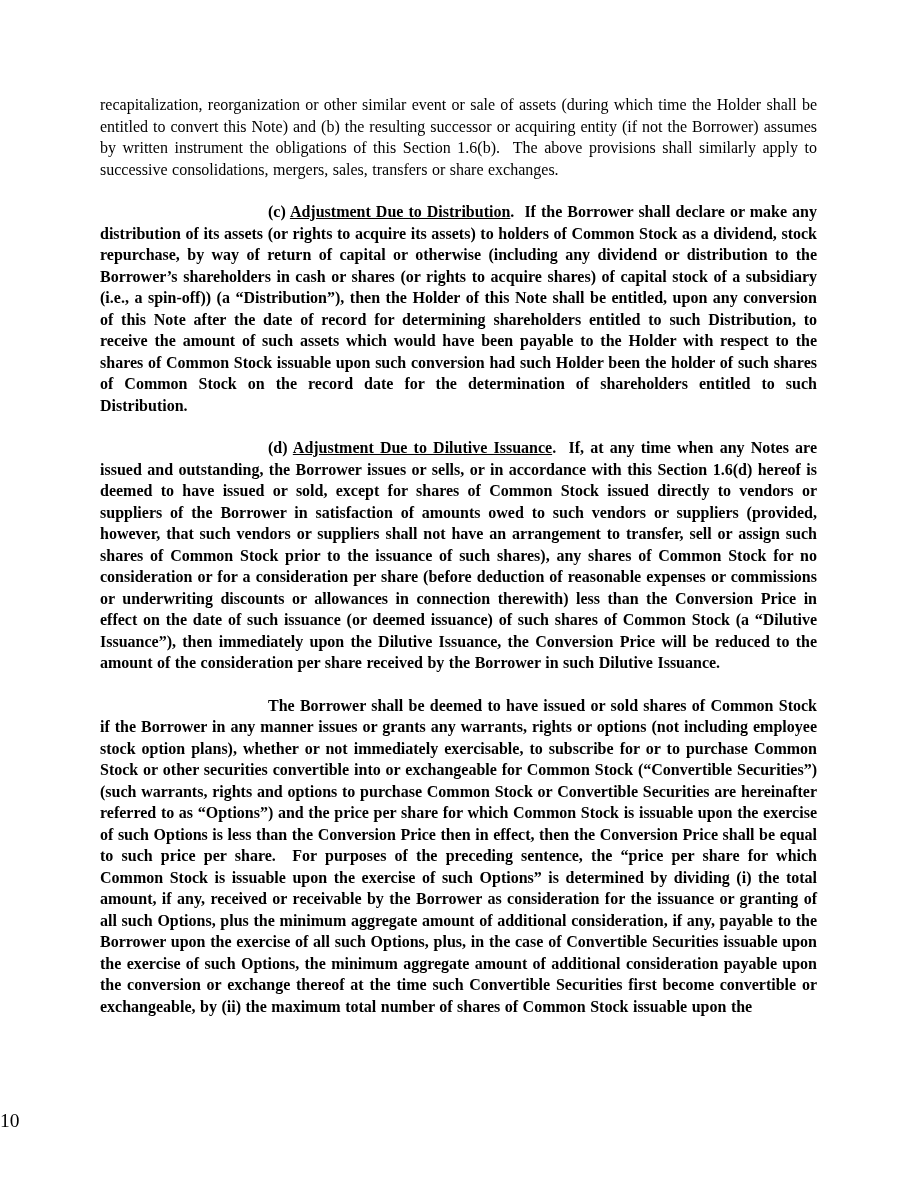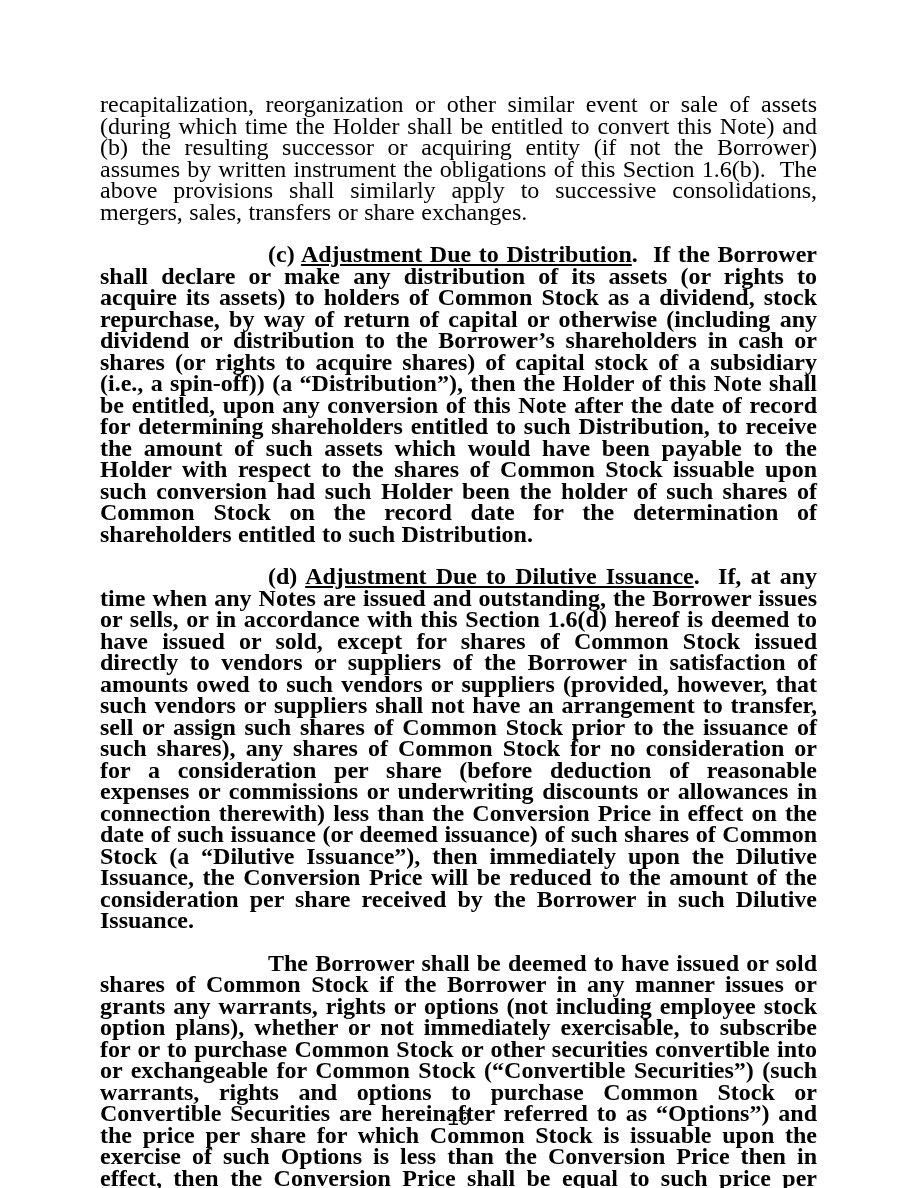--- a/index.html
+++ b/index.html
@@ -24,39 +24,38 @@
     background: #ffffff;
   }
   .text-block {
     position: absolute;
     left: 100px;
     top: 94px;
     width: 717px;
   }
   .para {
     margin: 0 0 21px 0;
-    font-size: 24px;
+    font-size: 16px;
     line-height: 21.5px;
     text-align: justify;
     word-spacing: 0.5px;
   }
   .para.indented {
     text-indent: 168px;
     font-weight: bold;
   }
   .heading-underline {
     text-decoration: underline;
   }
   .footer {
     position: absolute;
     left: 0;
     top: 1110px;
     width: 918px;
-    text-align: center;
-    font-family: Liberation Mono, monospace;
+    text-align: left;
   }
   .footer .page-number {
     font-size: 19.5px;
     line-height: 21.5px;
   }
 </style>
 </head>
 <body>
 
 <div class="page">

